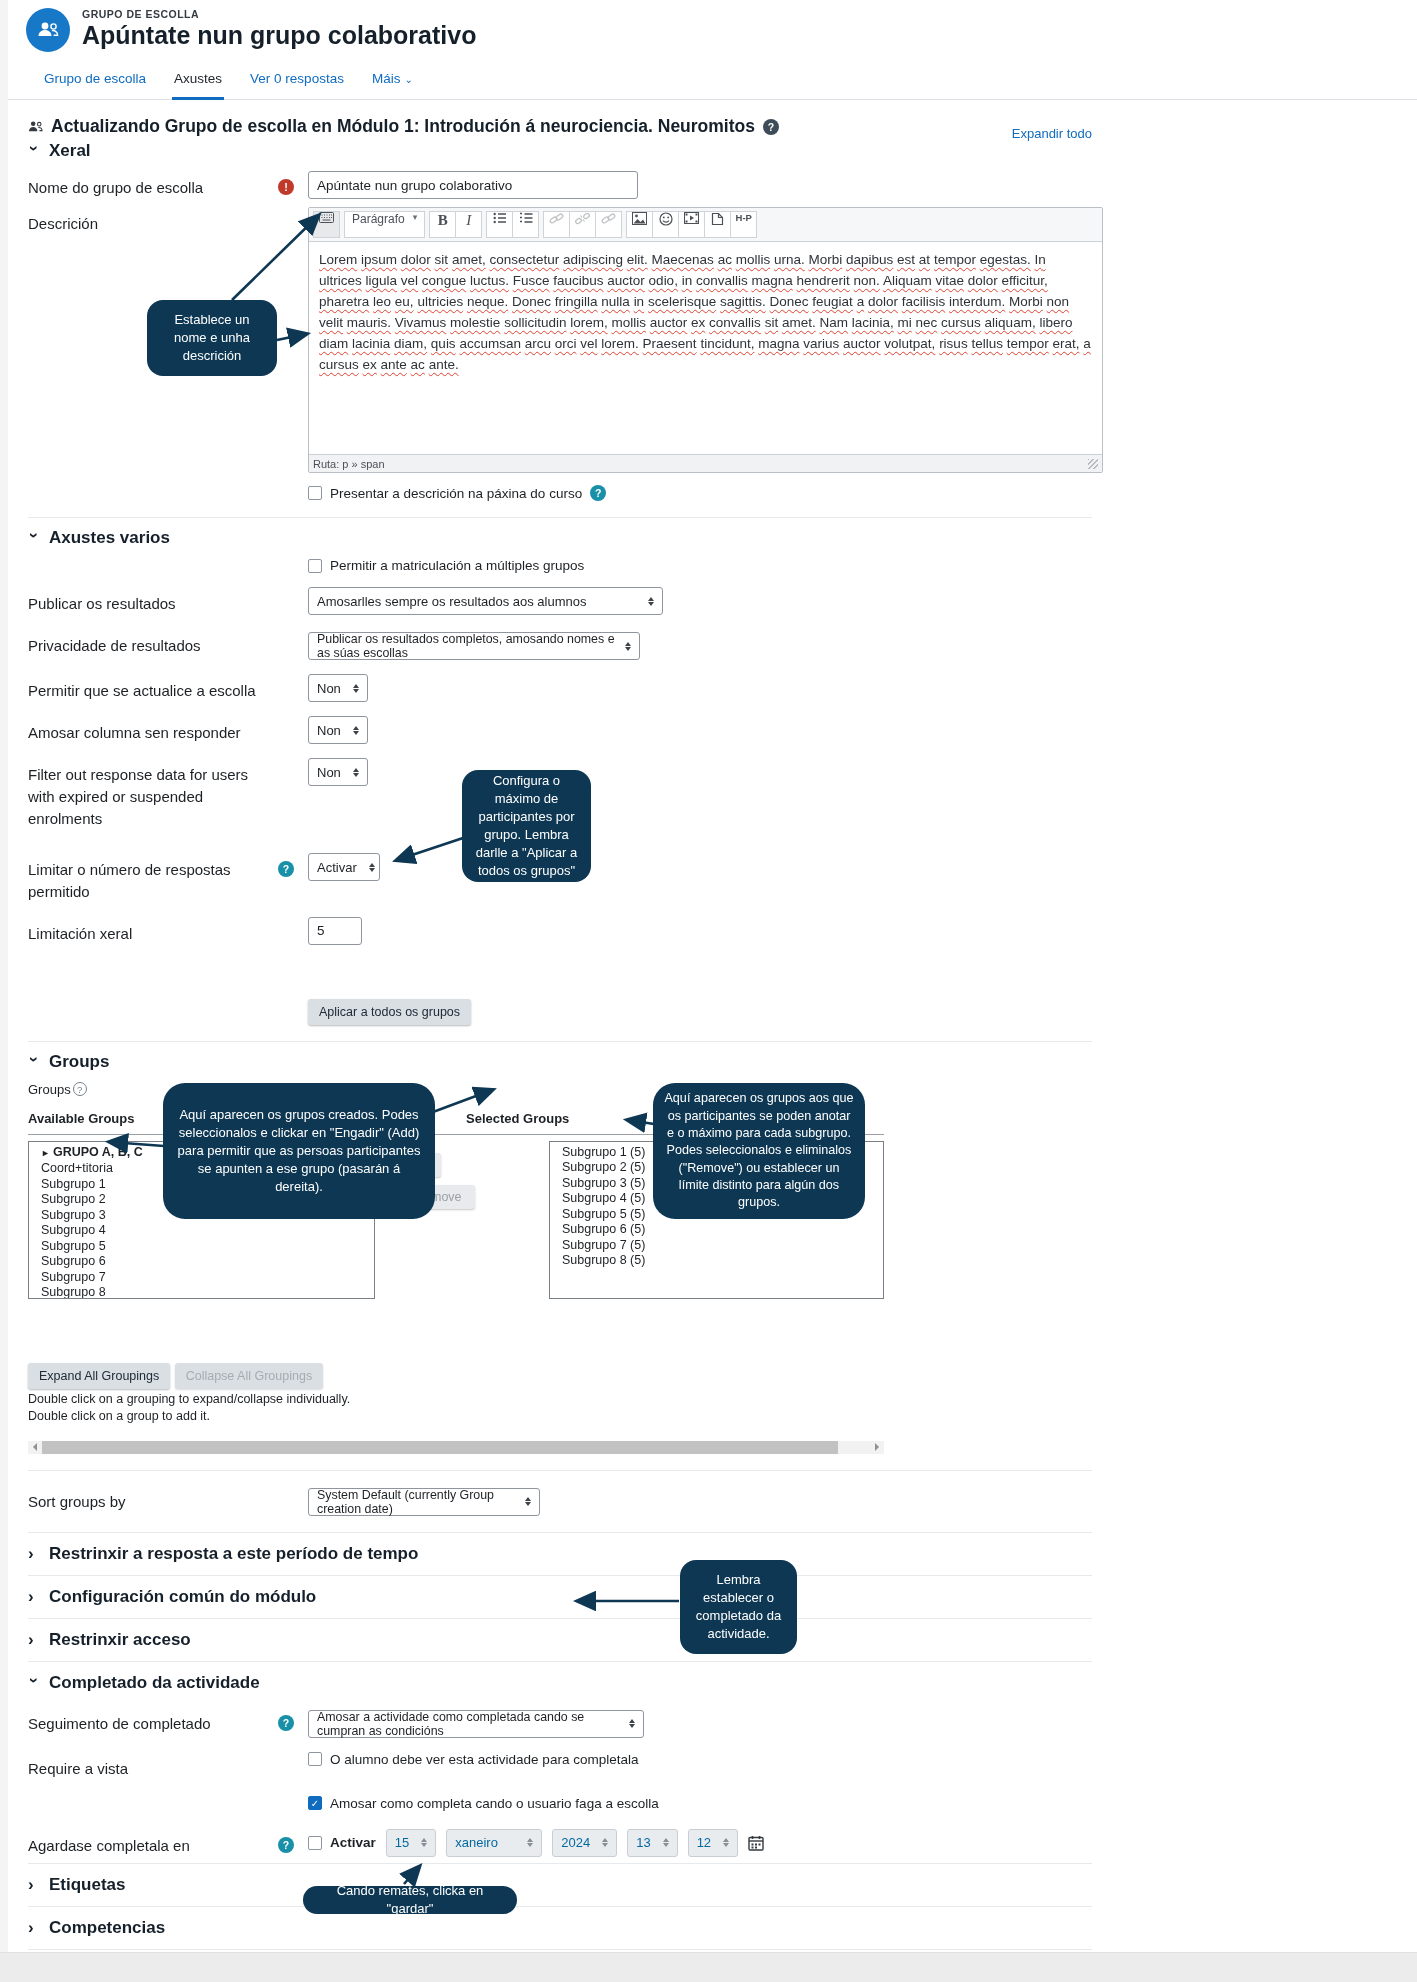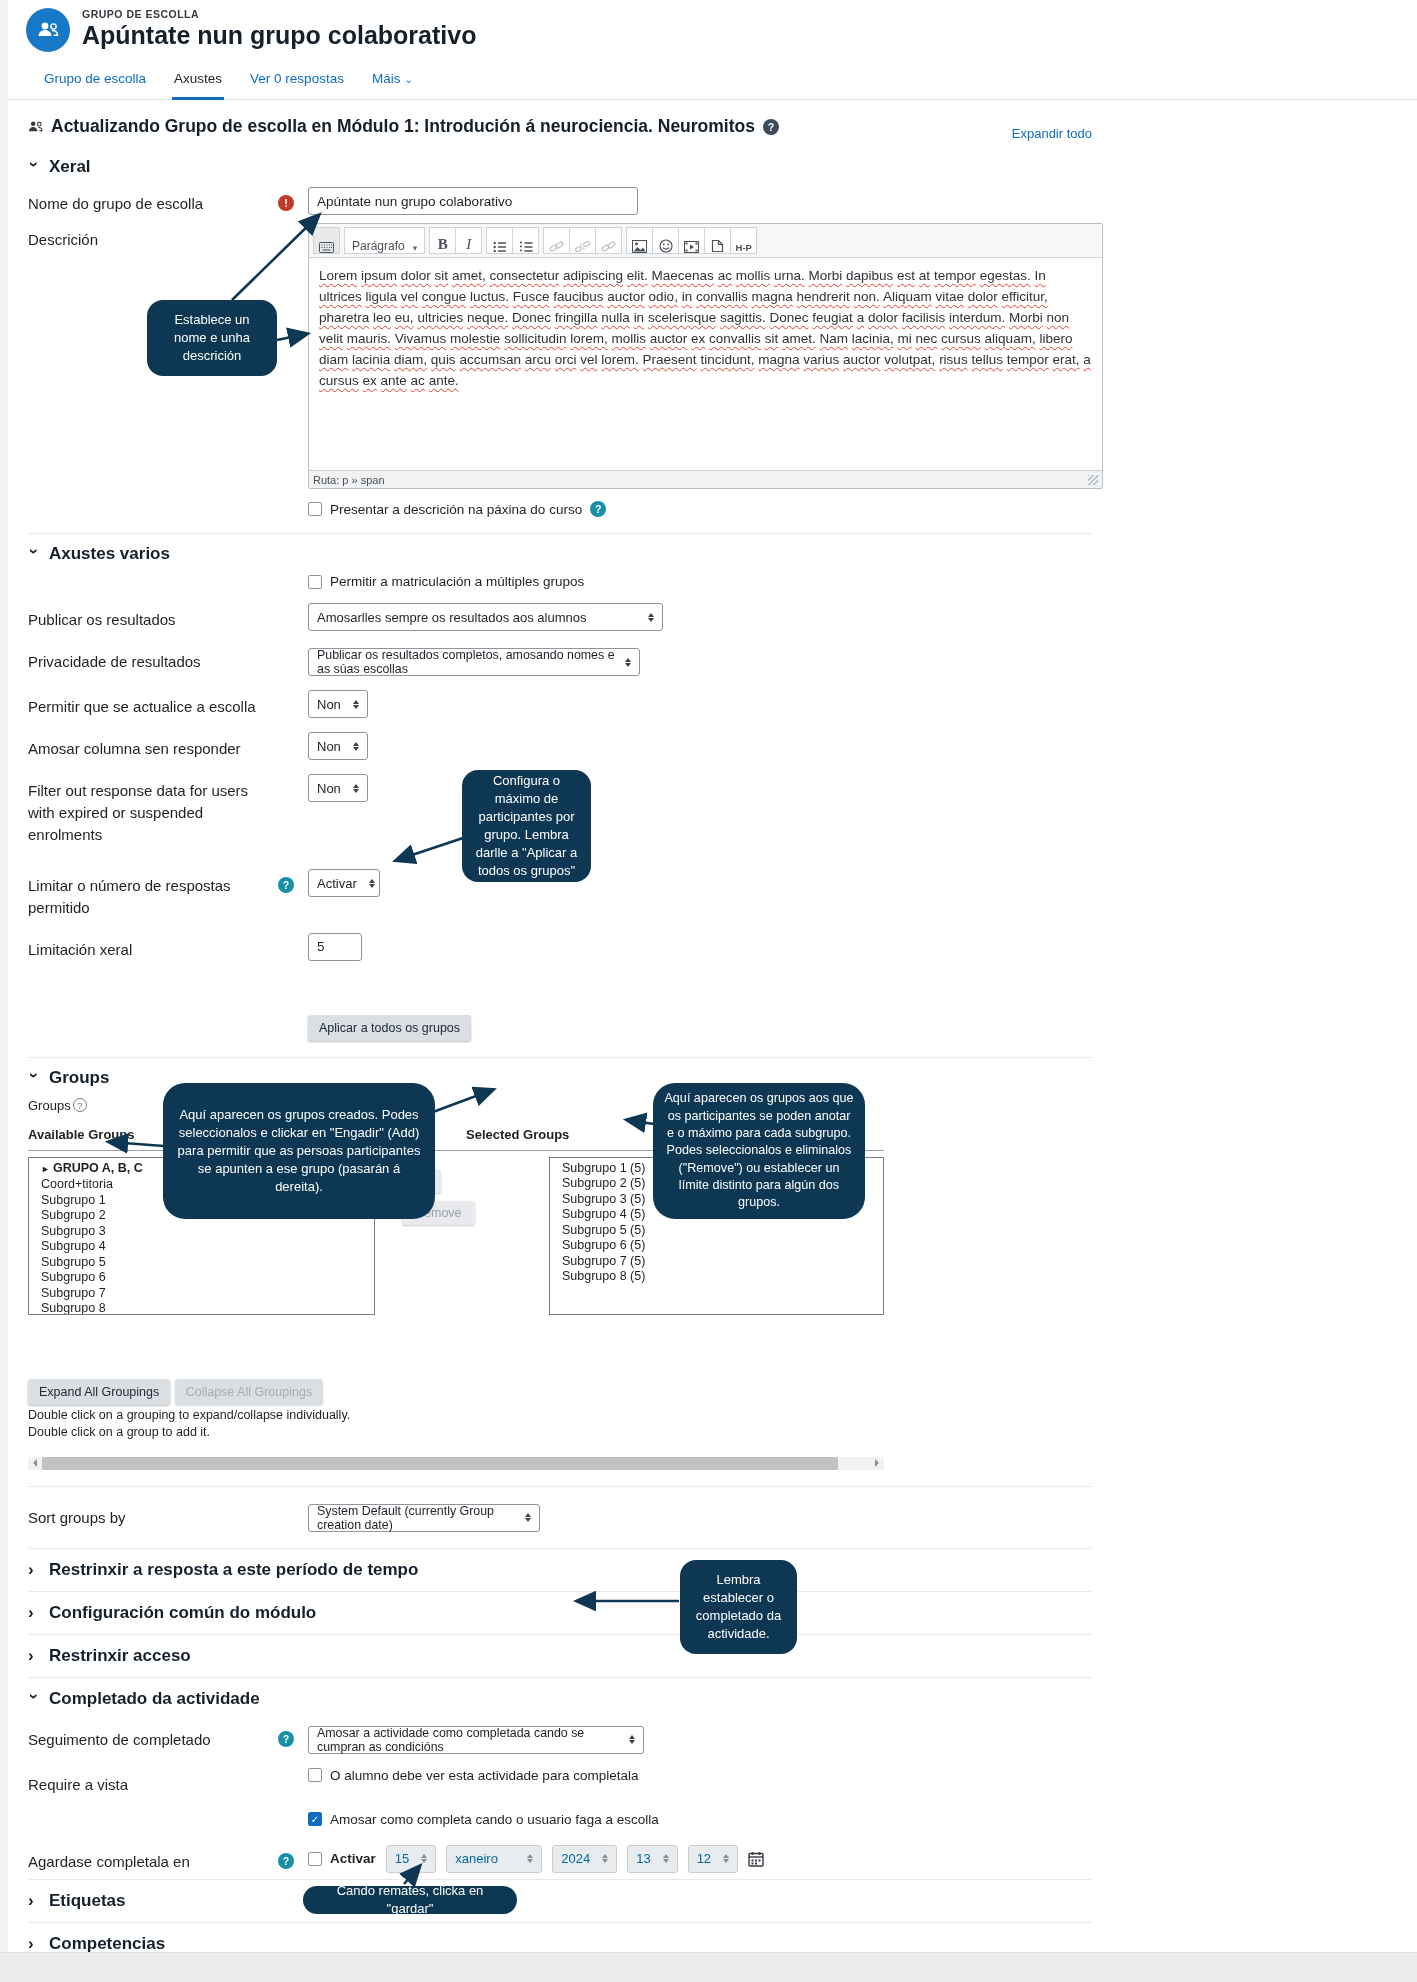--- a/index.html
+++ b/index.html
@@ -66,21 +66,21 @@
   .cbrow { display:flex; align-items:center; gap:8px; font-size:13.5px; }
   .cb { width:14px; height:14px; border:1px solid #8f959e; border-radius:2px; background:#fff; flex:none;
         display:inline-flex; align-items:center; justify-content:center; font-size:10px; color:#fff; cursor:pointer; }
   .cb.on { background:#0f6cbf; border-color:#0f6cbf; }
 
   
   .editor { width:795px; border:1px solid #b9bfc4; border-radius:2px; }
   .toolbar { display:flex; align-items:center; gap:5px; padding:3px 4px; background:#f6f7f8; border-bottom:1px solid #ccd1d6; }
   .tgroup { display:flex; }
   .tbtn { min-width:27px; height:27px; border:1px solid #cfd4d9; background:#fff; margin-right:-1px;
-          display:inline-flex; align-items:flex-end; justify-content:center; font-size:13.5px; color:#4b5157; cursor:pointer; }
+          display:inline-flex; align-items:flex-start; justify-content:center; font-size:13.5px; color:#4b5157; cursor:pointer; }
   .tbtn.pressed { background:#e7e9eb; }
   .tbtn.wide { padding:0 7px; gap:8px; font-size:12px; }
   .tbtn.bold { font-family:"Liberation Serif",serif; font-weight:bold; font-size:15px; }
   .tbtn.italic { font-family:"Liberation Serif",serif; font-style:italic; font-size:15px; }
   .tbtn.faded { color:#c4cad0; } .tbtn.faded svg { opacity:.35; }
   .tbtn.h5p { font-size:9.5px; font-weight:bold; letter-spacing:0; }
   .edit-area { min-height:212px; padding:8px 10px 6px; font-size:13.5px; line-height:1.55; color:#2e3338; }
   .sc { text-decoration:underline; text-decoration-style:wavy; text-decoration-color:#e0402f;
         text-decoration-thickness:1px; text-underline-offset:3px; }
   .pathbar { display:flex; justify-content:space-between; align-items:center; height:18px;
@@ -164,21 +164,21 @@
       <svg width="15" height="13" viewBox="0 0 16 13">
         <circle cx="5.5" cy="3.5" r="2.4" fill="#343a40"></circle>
         <path d="M1 11.5c0-2.6 2-4.4 4.5-4.4s4.5 1.8 4.5 4.4z" fill="#343a40"></path>
         <circle cx="12" cy="4" r="1.9" fill="none" stroke="#343a40" stroke-width="1.1"></circle>
         <path d="M11 7.5c2.2-.2 4 1.3 4 3.4h-2.8" fill="none" stroke="#343a40" stroke-width="1.1"></path>
       </svg>
       <span class="h2">Actualizando Grupo de escolla en Módulo 1: Introdución á neurociencia. Neuromitos</span>
       <span class="help-dark">?</span>
     </div>
 
-    <div class="sect-h" style="margin-top:20px;">
+    <div class="sect-h" style="margin-top:4px;">
       <span class="chev">›</span>
       <span>Xeral</span>
     </div>
 
     <div class="frow" style="margin-top:8px;">
       <div class="flabel">Nome do grupo de escolla</div>
       <div class="fgap"><span class="req-icon">!</span></div>
       <div class="fctrl">
         <input class="tinput name-input" value="Apúntate nun grupo colaborativo" style="">
       </div>

